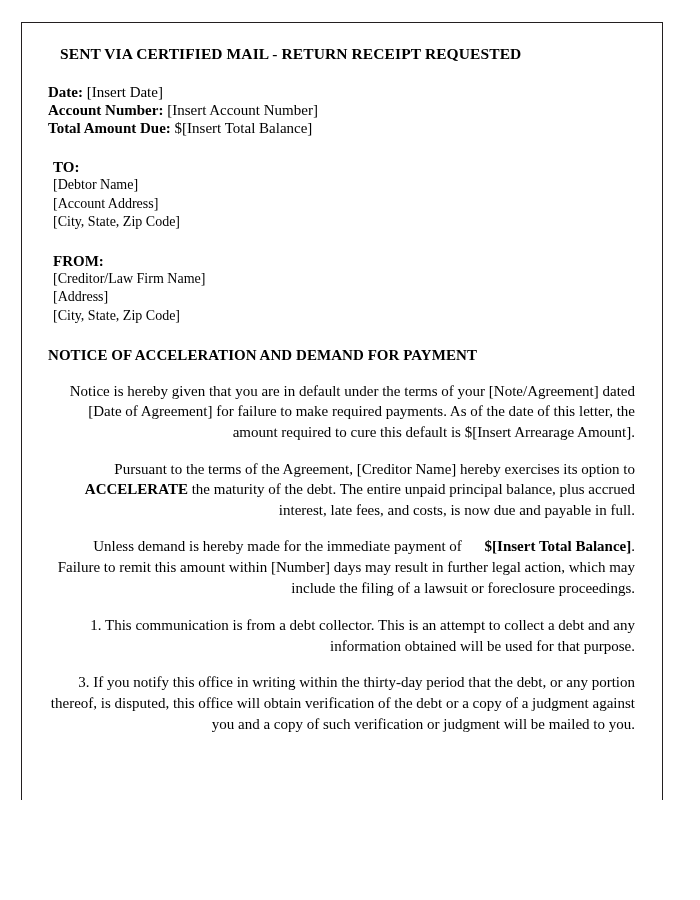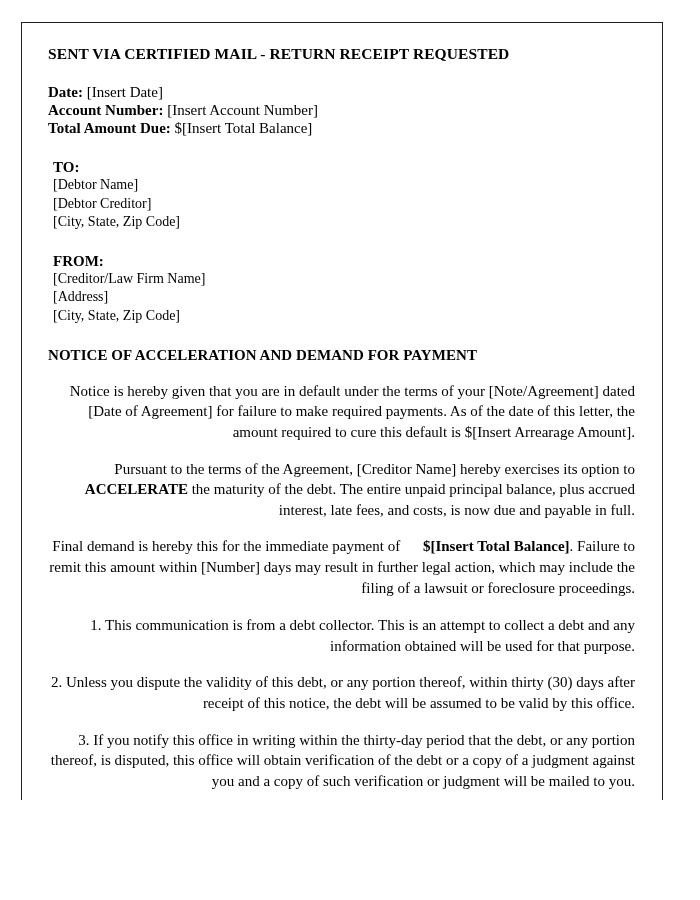--- a/index.html
+++ b/index.html
@@ -31,21 +31,21 @@
   }
 
   .page-inner {
     padding: 22px 27px 0 26px;
   }
 
   .doc-title {
     font-size: 15.5px;
     font-weight: bold;
     letter-spacing: 0.1px;
-    margin: 0 0 19px 0;
+    margin: 0 0 19px 12px;
     line-height: 1.2;
   }
 
   .meta-block {
     margin: 0 0 21px 0;
   }
   .meta-line {
     font-size: 15px;
     line-height: 18.2px;
     white-space: nowrap;
@@ -107,38 +107,37 @@
 
     <div class="meta-block">
       <div class="meta-line"><span class="lbl">Date:</span> <span>[Insert Date]</span></div>
       <div class="meta-line"><span class="lbl">Account Number:</span> <span>[Insert Account Number]</span></div>
       <div class="meta-line"><span class="lbl">Total Amount Due:</span> <span>$[Insert Total Balance]</span></div>
     </div>
 
     <div class="addr-block">
       <div class="addr-head">TO:</div>
       <div class="addr-line">[Debtor Name]</div>
-      <div class="addr-line">[Debtor Creditor]</div>
+      <div class="addr-line">[Account Address]</div>
       <div class="addr-line">[City, State, Zip Code]</div>
     </div>
 
     <div class="addr-block">
       <div class="addr-head">FROM:</div>
       <div class="addr-line">[Creditor/Law Firm Name]</div>
       <div class="addr-line">[Address]</div>
       <div class="addr-line">[City, State, Zip Code]</div>
     </div>
 
     <div class="section-head">NOTICE OF ACCELERATION AND DEMAND FOR PAYMENT</div>
 
     <div class="para">Notice is hereby given that you are in default under the terms of your [Note/Agreement] dated [Date of Agreement] for failure to make required payments. As of the date of this letter, the amount required to cure this default is $[Insert Arrearage Amount].</div>
 
     <div class="para"><span>Pursuant to the terms of the Agreement, [Creditor Name] hereby exercises its option to </span><b>ACCELERATE</b><span> the maturity of the debt. The entire unpaid principal balance, plus accrued interest, late fees, and costs, is now due and payable in full.</span></div>
 
-    <div class="para tight-last"><span>Final demand is hereby this for the immediate payment of </span><b>$[Insert Total Balance]</b><span>. Failure to remit this amount within [Number] days may result in further legal action, which may include the filing of a lawsuit or foreclosure proceedings.</span></div>
+    <div class="para tight-last"><span>Unless demand is hereby made for the immediate payment of </span><b>$[Insert Total Balance]</b><span>. Failure to remit this amount within [Number] days may result in further legal action, which may include the filing of a lawsuit or foreclosure proceedings.</span></div>
 
 
     <div class="para">1. This communication is from a debt collector. This is an attempt to collect a debt and any information obtained will be used for that purpose.</div>
-    <div class="para">2. Unless you dispute the validity of this debt, or any portion thereof, within thirty (30) days after receipt of this notice, the debt will be assumed to be valid by this office.</div>
     <div class="para">3. If you notify this office in writing within the thirty-day period that the debt, or any portion thereof, is disputed, this office will obtain verification of the debt or a copy of a judgment against you and a copy of such verification or judgment will be mailed to you.</div>
 
   </div>
 </div>
 
 </body></html>

